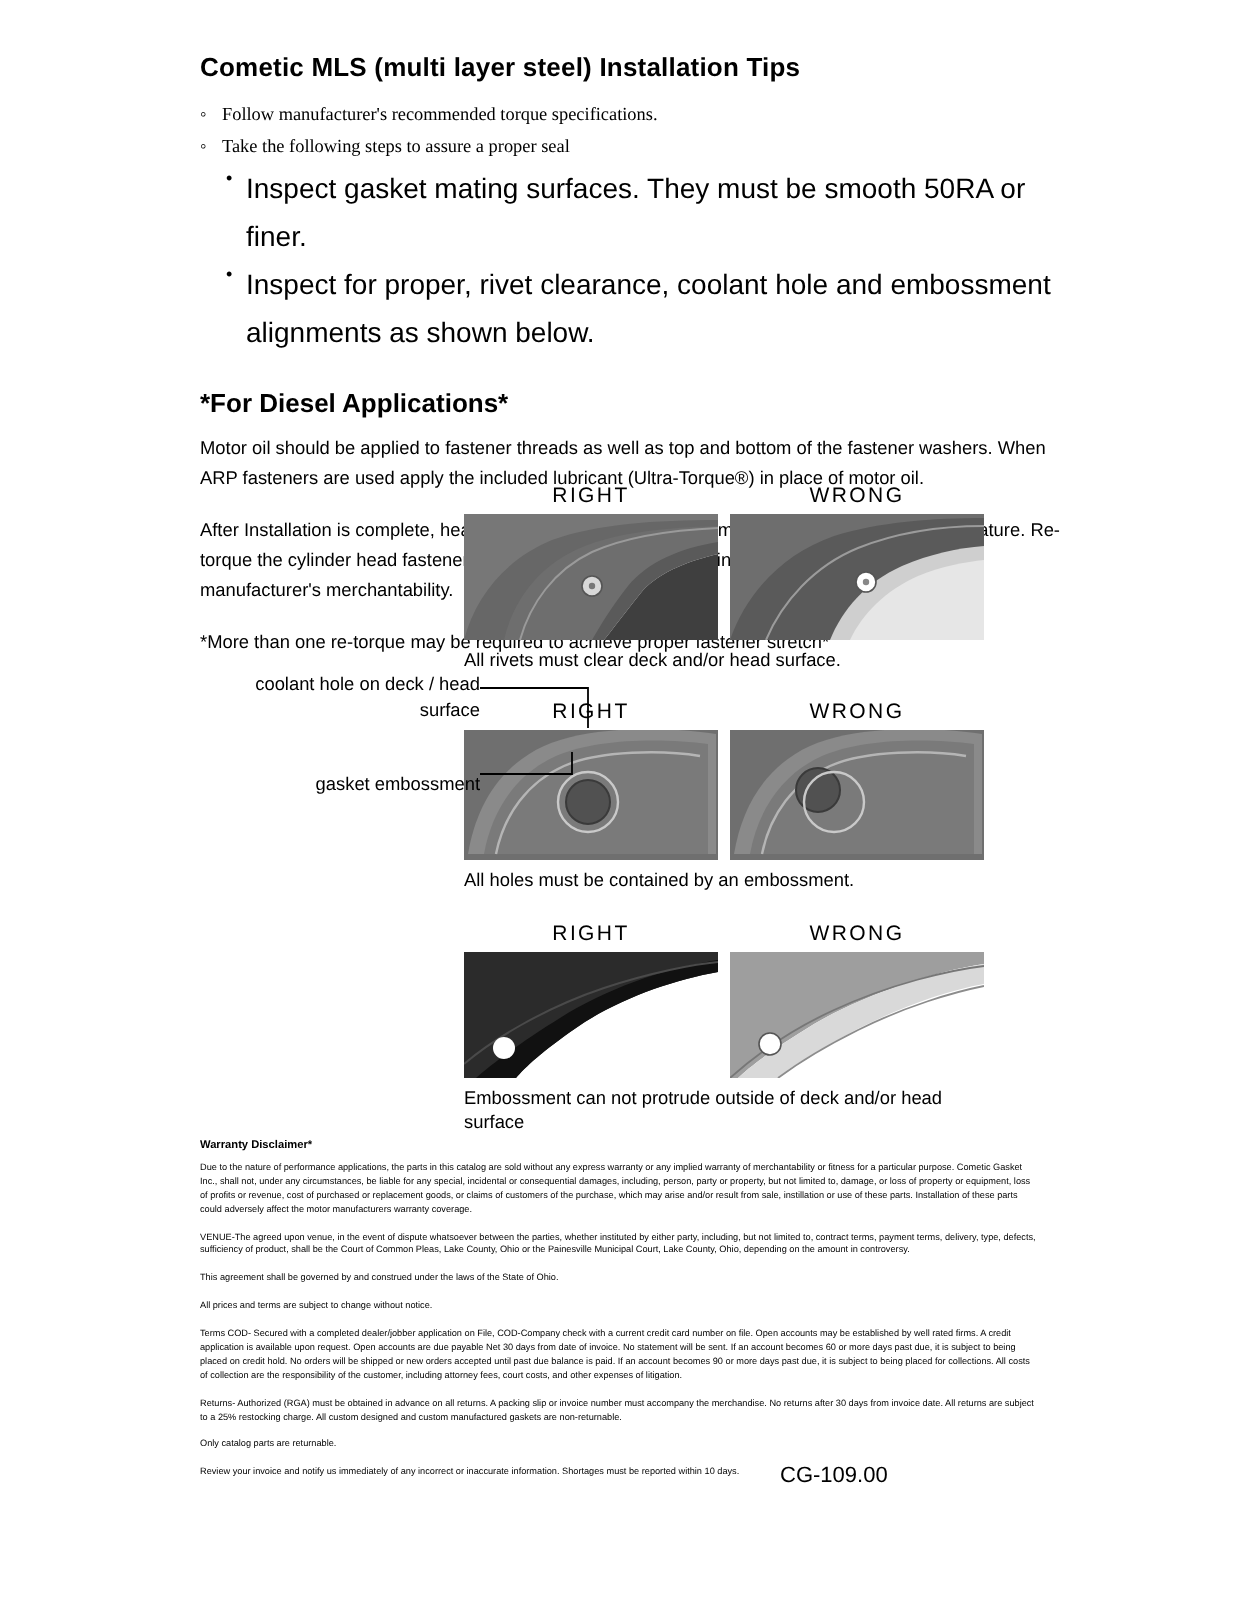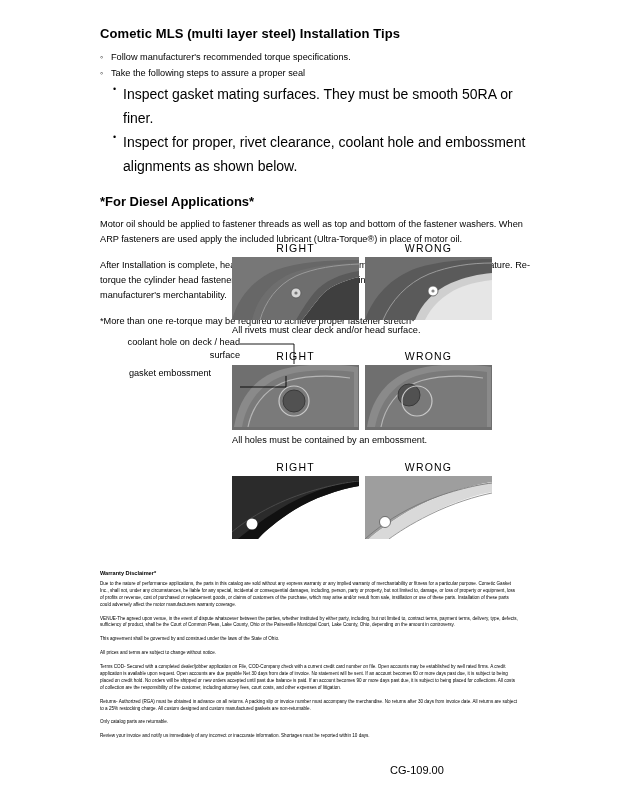--- a/index.html
+++ b/index.html
@@ -36,20 +36,21 @@
   ul.bullets {
     list-style: none;
     margin: 0;
     padding: 0;
   }
   ul.bullets > li {
     font-size: 9.2px;
     line-height: 1.72;
     position: relative;
     padding-left: 11px;
+    font-family: Liberation Serif, serif;
   }
   ul.bullets > li:before {
     content: "\25E6";
     position: absolute;
     left: 0;
     top: 0;
     font-size: 9.2px;
   }
   ul.subbullets {
     list-style: none;
@@ -127,21 +128,21 @@
   .callouts {
     position: absolute;
     left: 100px;
     top: 330px;
     width: 140px;
     text-align: right;
     font-size: 9.2px;
     line-height: 1.4;
   }
   .callout-1 { position: absolute; right: 0; top: 6px; width: 140px; }
-  .callout-2 { position: absolute; right: 0; top: 37px; width: 140px; text-align: center; }
+  .callout-2 { position: absolute; right: 0; top: 56px; width: 140px; }
 
   
   .warranty {
     position: absolute;
     left: 100px;
     top: 570px;
     width: 420px;
   }
   .warranty h3 {
     font-size: 5.6px;
@@ -150,21 +151,21 @@
   }
   .warranty p {
     font-size: 4.6px;
     line-height: 1.5;
     margin: 0 0 7px 0;
     text-align: left;
   }
   .docnum {
     position: absolute;
     left: 390px;
-    top: 764px;
+    top: 732px;
     font-size: 11px;
   }
 </style>
 </head>
 <body>
 
 <div class="page">
 
   <div class="content">
     <h1 class="title">Cometic MLS (multi layer steel) Installation Tips</h1>
@@ -273,20 +274,21 @@
             <rect x="0" y="0" width="127" height="63" fill="#ffffff"></rect>
             <path d="M0,0 H127 V6 C100,10 66,22 42,36 C24,47 10,57 4,63 H0 Z" fill="#9e9e9e"></path>
             <path d="M0,63 H4 C10,57 24,47 42,36 C66,22 100,10 127,6 V16 C104,20 74,32 52,45 C38,53 28,59 24,63 Z" fill="#d9d9d9"></path>
             <path d="M0,63 C10,54 28,40 52,29 C80,16 110,9 127,7" fill="none" stroke="#777777" stroke-width="0.9"></path>
             <path d="M24,63 C32,57 46,48 64,39 C88,27 112,20 127,17" fill="none" stroke="#8c8c8c" stroke-width="0.9"></path>
             <circle cx="20" cy="46" r="5.5" fill="#ffffff" stroke="#555" stroke-width="0.8"></circle>
           </svg>
         </div>
       </div>
     </div>
+    <div class="caption">Embossment can not protrude outside of deck and/or head surface</div>
   </div>
 
   <div class="callouts">
     <div class="callout-1">coolant hole on deck / head surface</div>
     <div class="callout-2">gasket embossment</div>
   </div>
   <svg class="leader-svg" style="position:absolute;left:238px;top:336px;" width="80" height="70">
     <path d="M2,8 L56,8 L56,28" fill="none" stroke="#000" stroke-width="0.9"></path>
     <path d="M2,51 L48,51 L48,40" fill="none" stroke="#000" stroke-width="0.9"></path>
   </svg>

